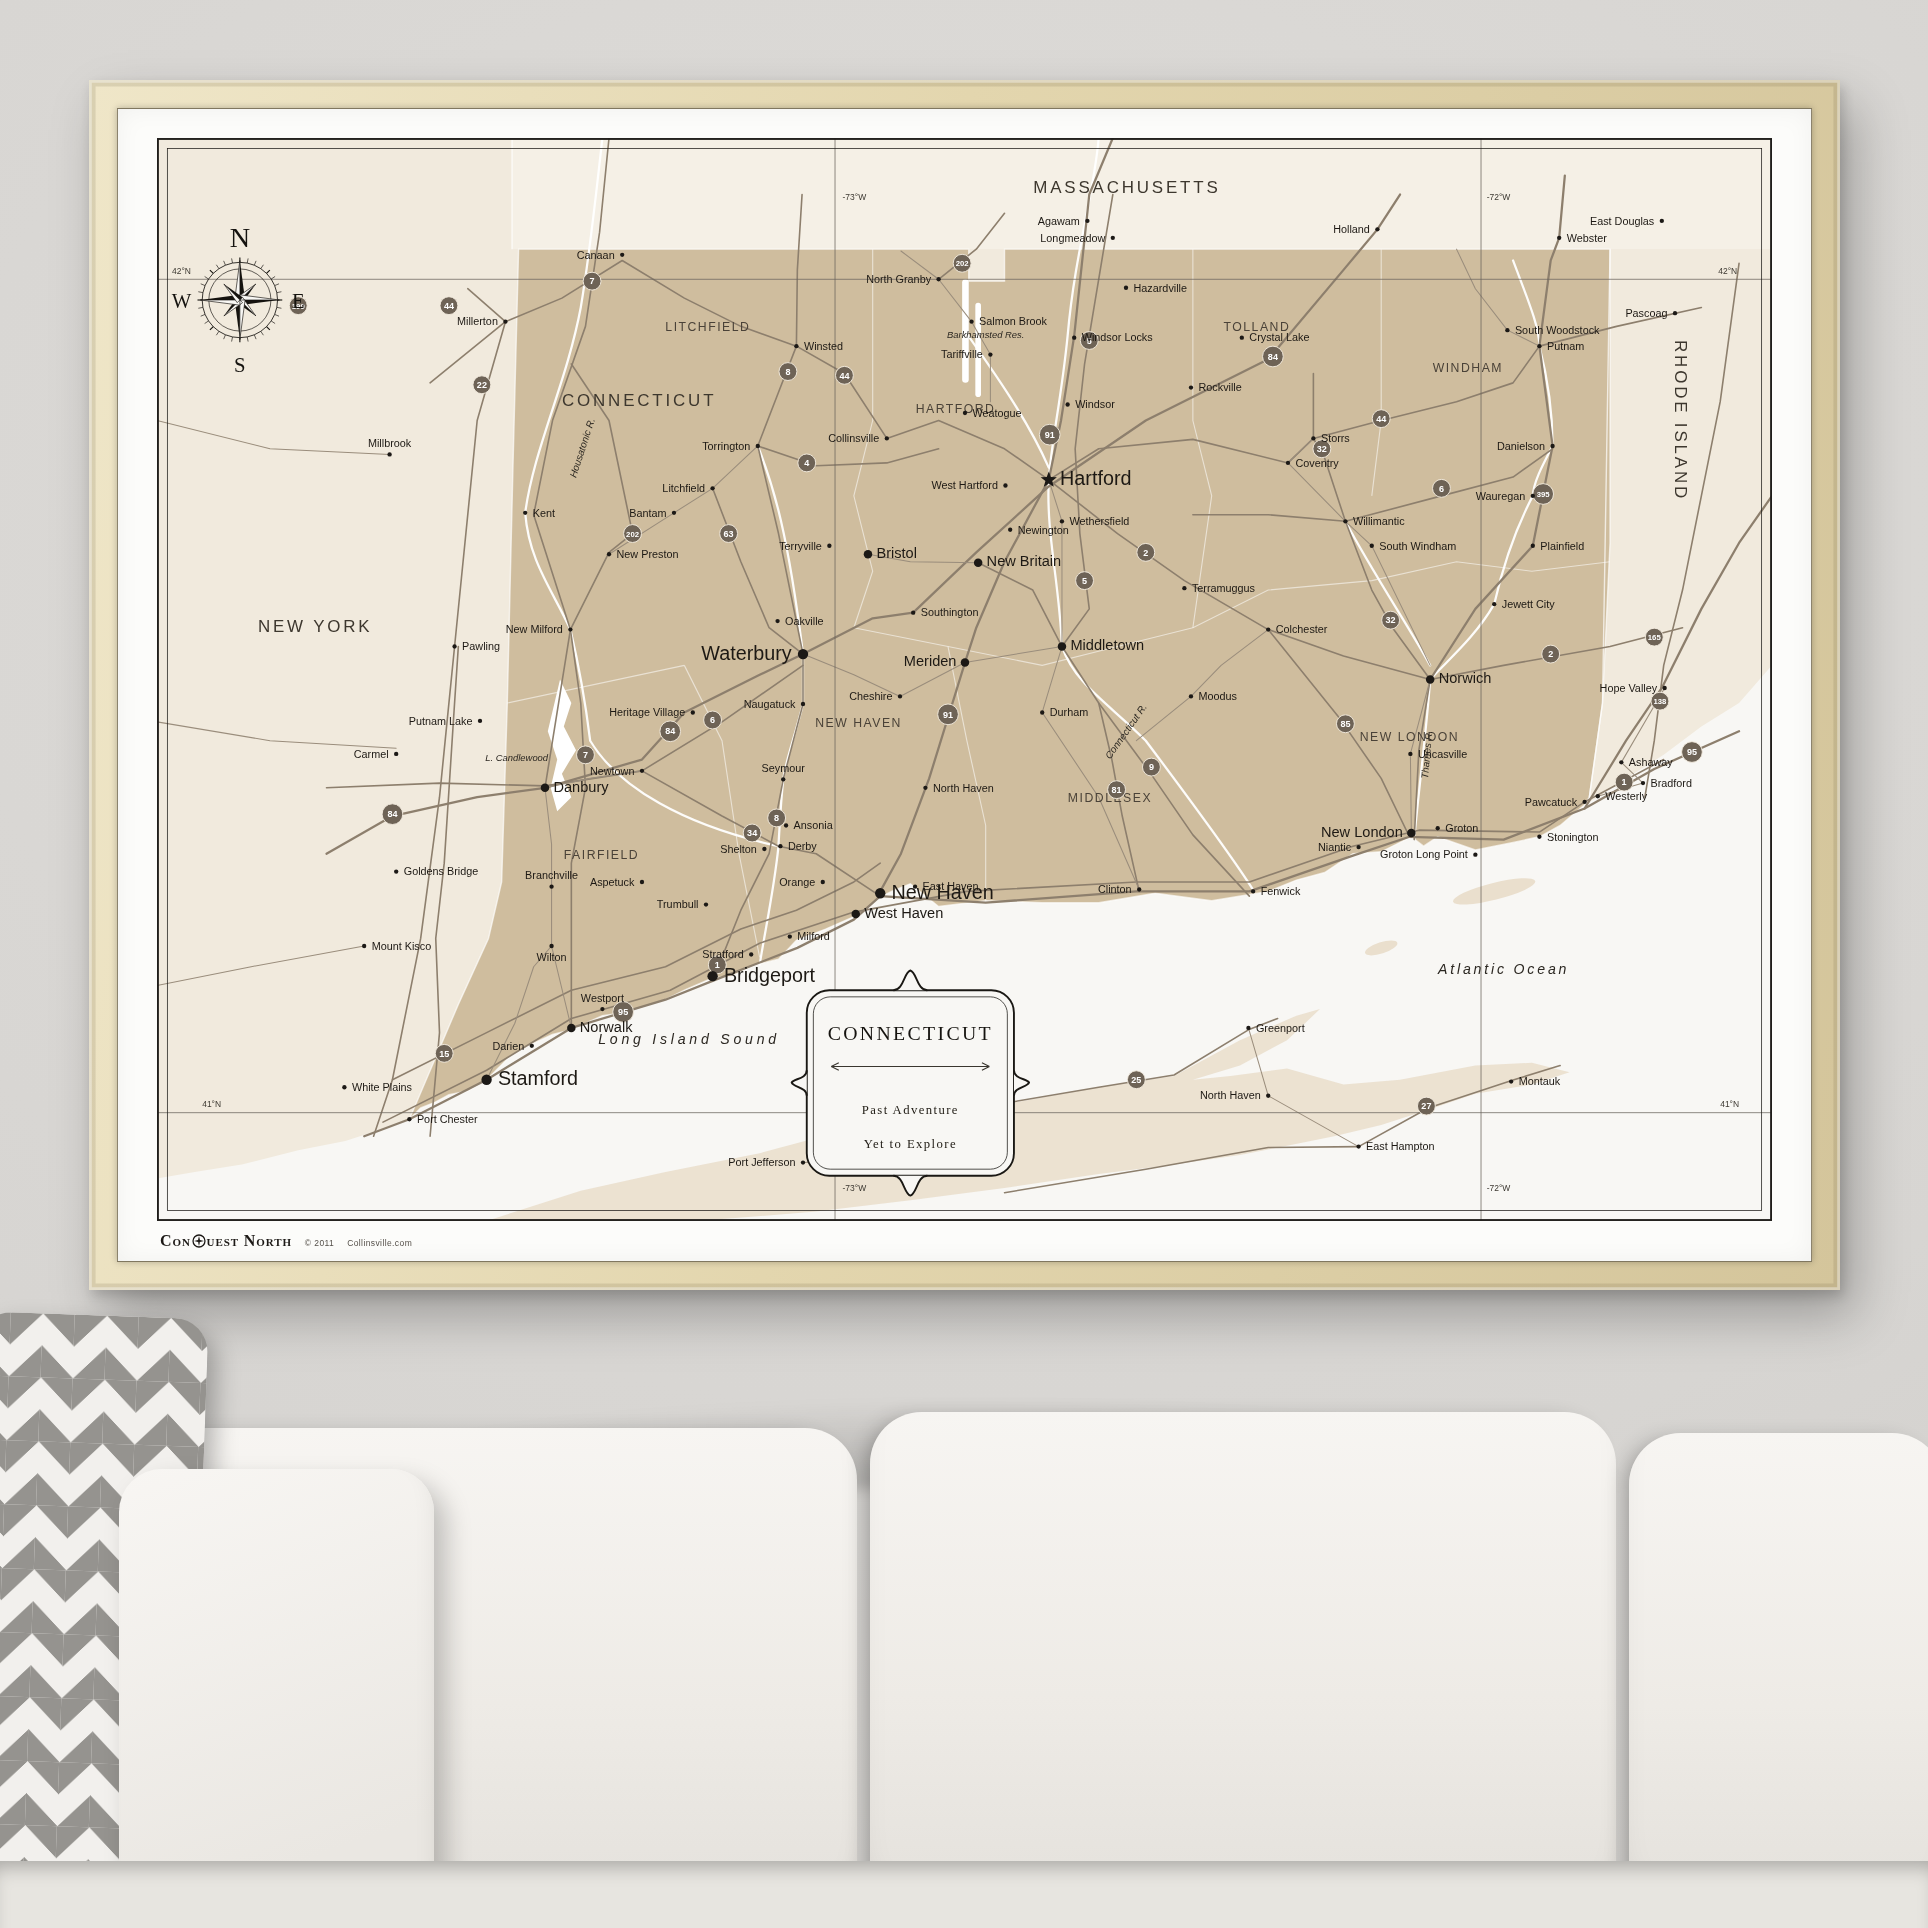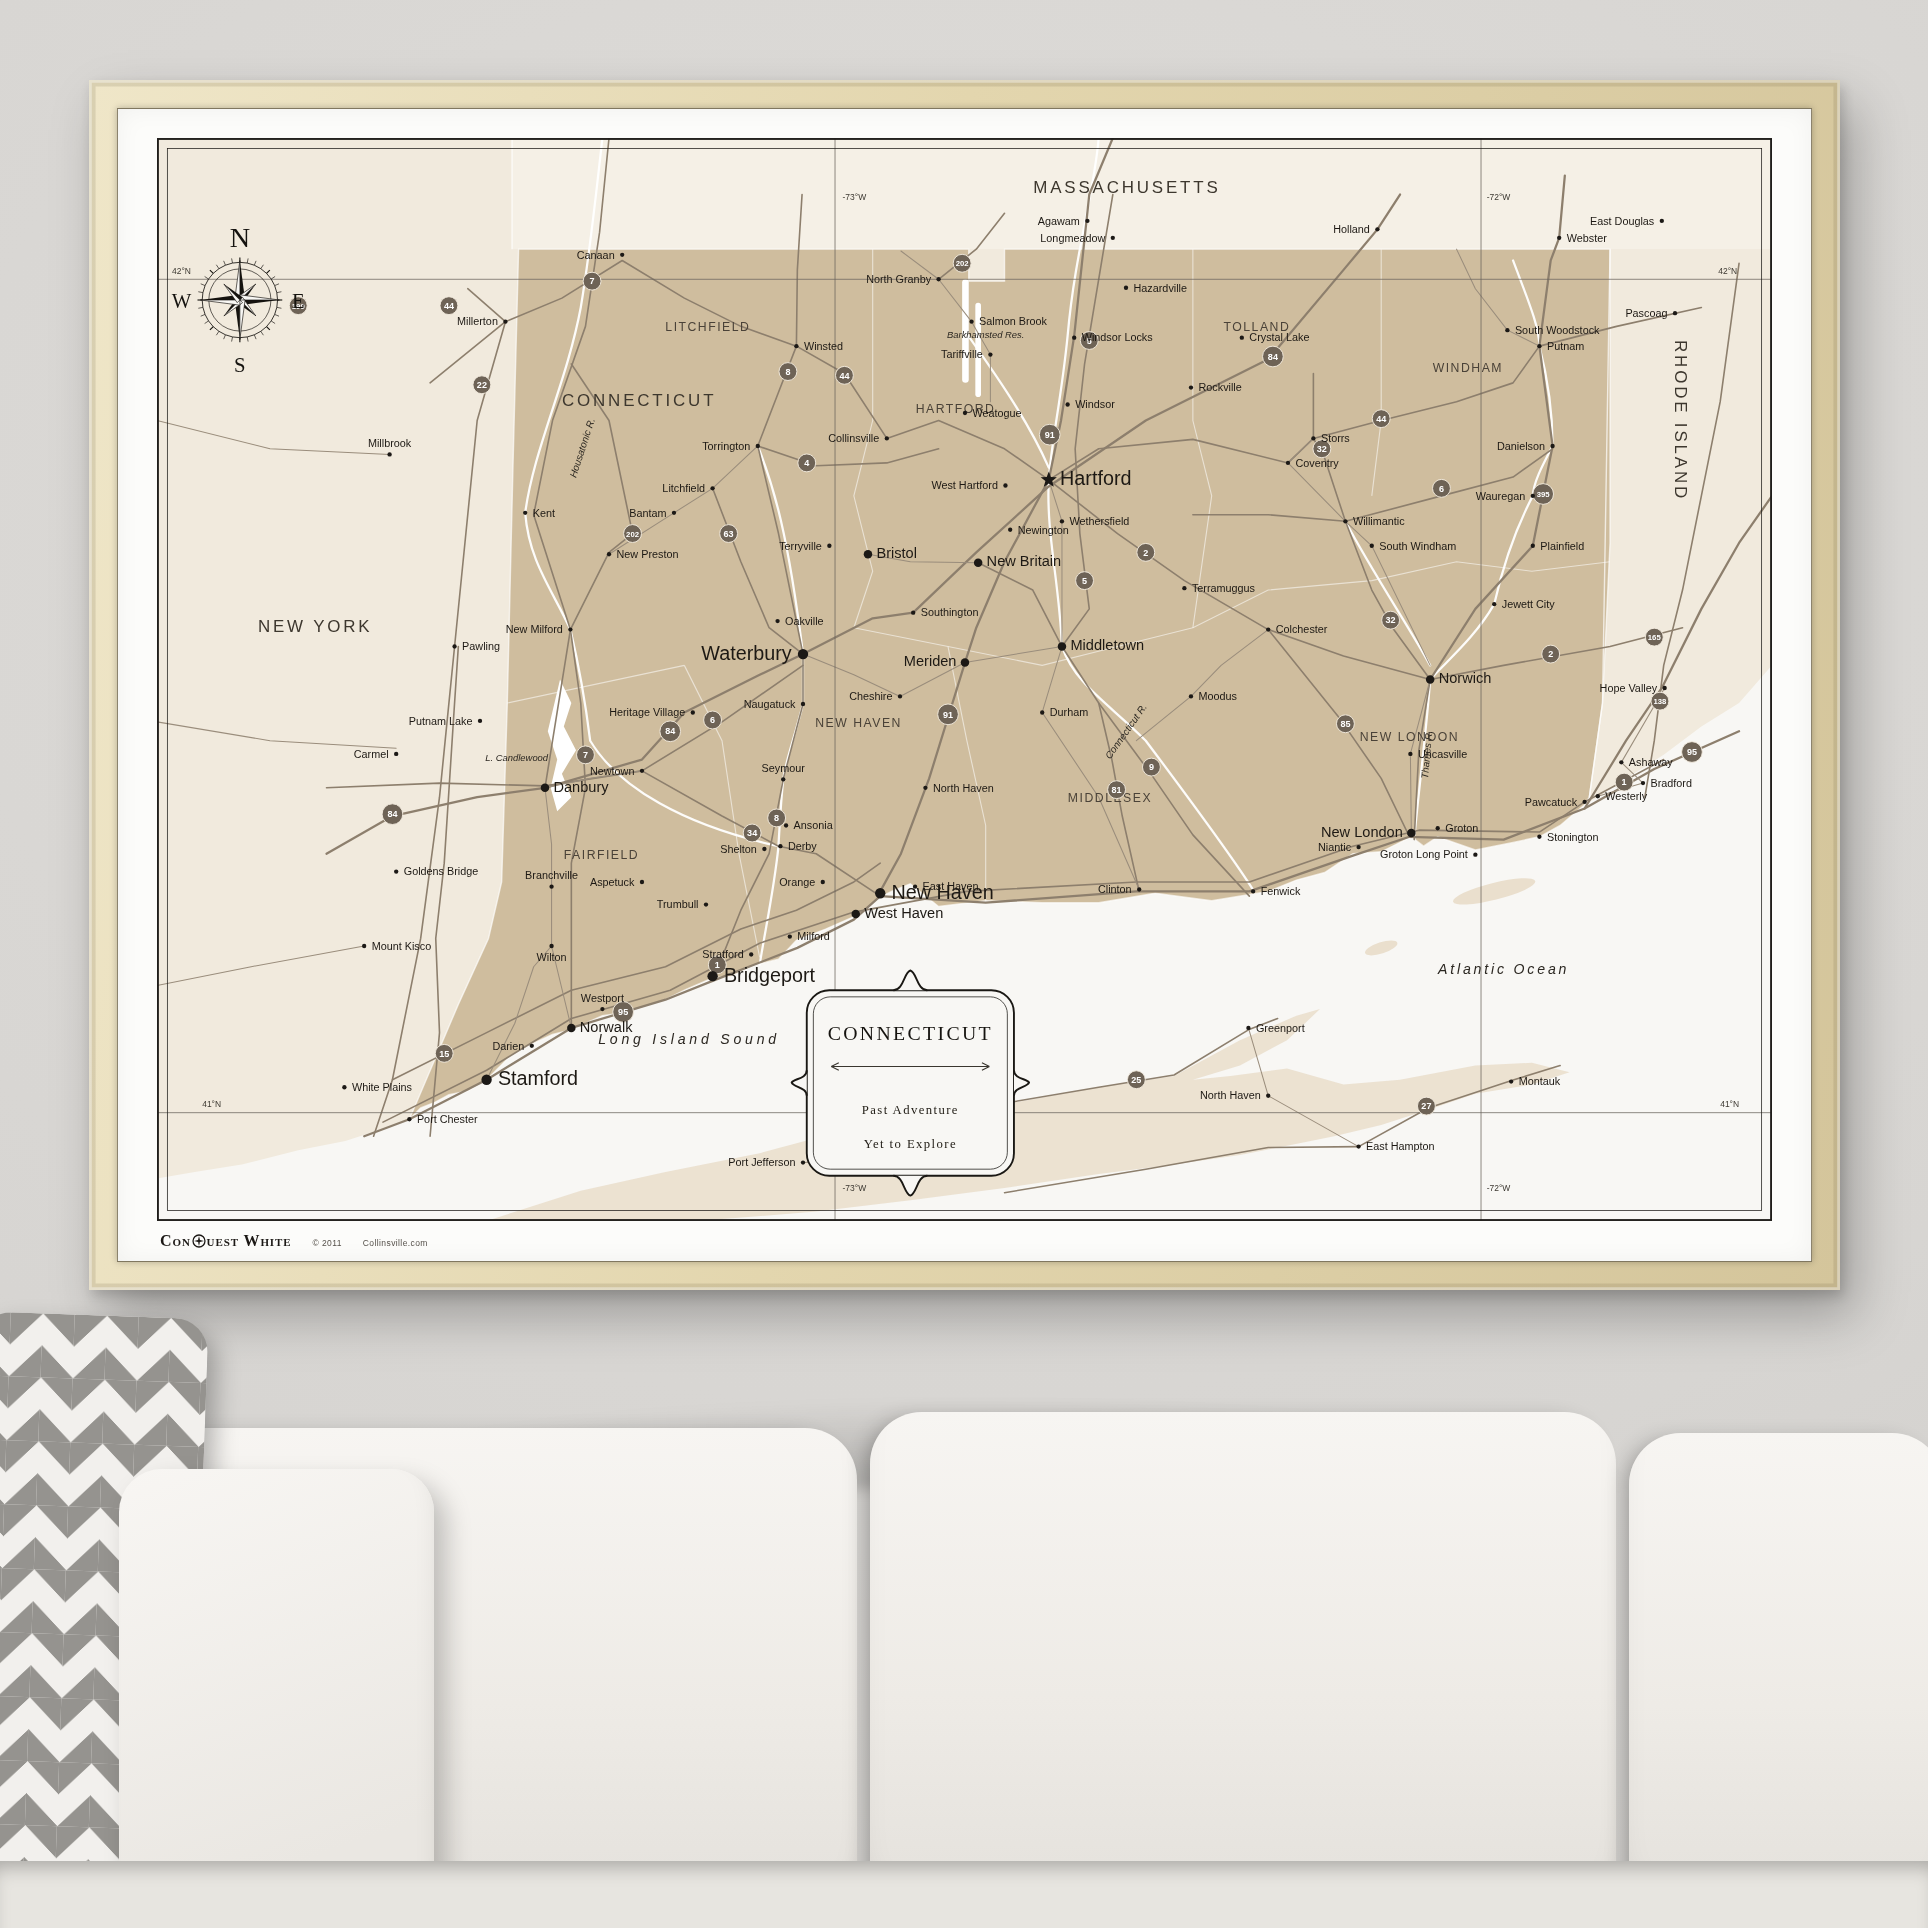--- a/index.html
+++ b/index.html
@@ -35,21 +35,21 @@
     box-shadow:11.3px 13px 26px rgba(0,0,0,.22), inset -7.5px -13px 28px -15px rgba(0,0,0,.12);}
   
   .frame{position:absolute;left:89px;top:80px;width:1751px;height:1210px;
     background:linear-gradient(100deg,#efe6c8 0%,#e3d6ae 45%,#d4c59b 100%);
     box-shadow:15px 26px 49px rgba(0,0,0,.27), 2.8px 5.6px 11.3px rgba(0,0,0,.16);}
   .frame::after{content:'';position:absolute;inset:0;pointer-events:none;
     box-shadow:inset 0 0 0 2.8px rgba(255,255,255,.38), inset 0 0 0 6.6px rgba(105,92,60,.16);}
   .canvas{position:absolute;inset:28px;background:#fcfcfa;
     box-shadow:inset 0 0 0 0.9px #80775f, inset 0 0 26px rgba(0,0,0,.05), 0 0 6.6px rgba(0,0,0,.25);}
   svg.map{position:absolute;left:40px;top:30px;width:1615px;height:1083px;display:block;}
-  .attr{position:absolute;left:43px;top:1124px;display:flex;align-items:baseline;gap:21px;
+  .attr{position:absolute;left:43px;top:1124px;display:flex;align-items:baseline;gap:13px;
         color:#1c1916;}
   .attr .brand{font-family:"Liberation Serif",serif;font-variant:small-caps;font-weight:bold;
         font-size:16px;letter-spacing:0.9px;display:inline-flex;align-items:center;}
   .attr .tiny{font-size:8.5px;color:#55504a;letter-spacing:0.4px;}
   .brand svg{margin:0 0.9px 0 0.9px;}
   
   text{fill:#211d18;}
   .t-state{font-size:18px;letter-spacing:3px;fill:#3d372e;}
   .t-county{font-size:13px;letter-spacing:1.6px;fill:#4a4238;}
   .t-water{font-family:"Liberation Sans",sans-serif;font-style:italic;fill:#2b2721;}
@@ -861,21 +861,21 @@
         <rect x="11" y="11" width="1693" height="1128" fill="none" stroke="#1f1d1a" stroke-width="0.8"></rect>
       </svg>
 
       <div class="attr">
         <span class="brand">
           <span>Con</span>
           <svg width="14" height="14" viewBox="0 0 15 15">
             <circle cx="7.5" cy="7.5" r="6.4" fill="none" stroke="#1c1916" stroke-width="1.4"></circle>
             <path d="M7.5,2.2 L8.8,7.5 L7.5,12.8 L6.2,7.5 Z M2.2,7.5 L7.5,6.2 L12.8,7.5 L7.5,8.8 Z" fill="#1c1916"></path>
           </svg>
-          <span>uest White</span>
+          <span>uest North</span>
         </span>
         <span class="tiny">© 2011</span>
         <span class="tiny">Collinsville.com</span>
       </div>
     </div>
   </div>
 
   <div class="sofa-shadow"></div>
   <div class="sofa-back sb1"></div>
   <div class="sofa-back sb2"></div>

